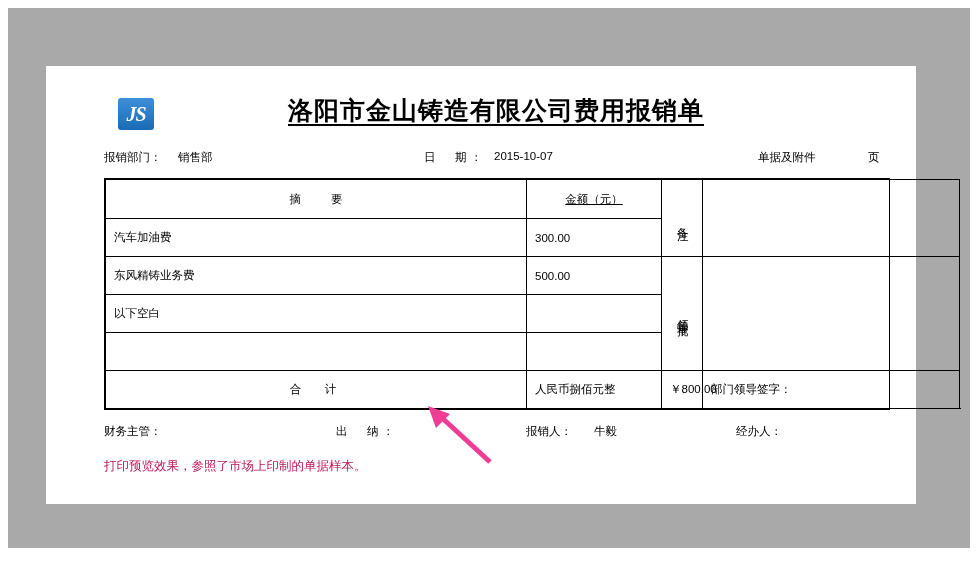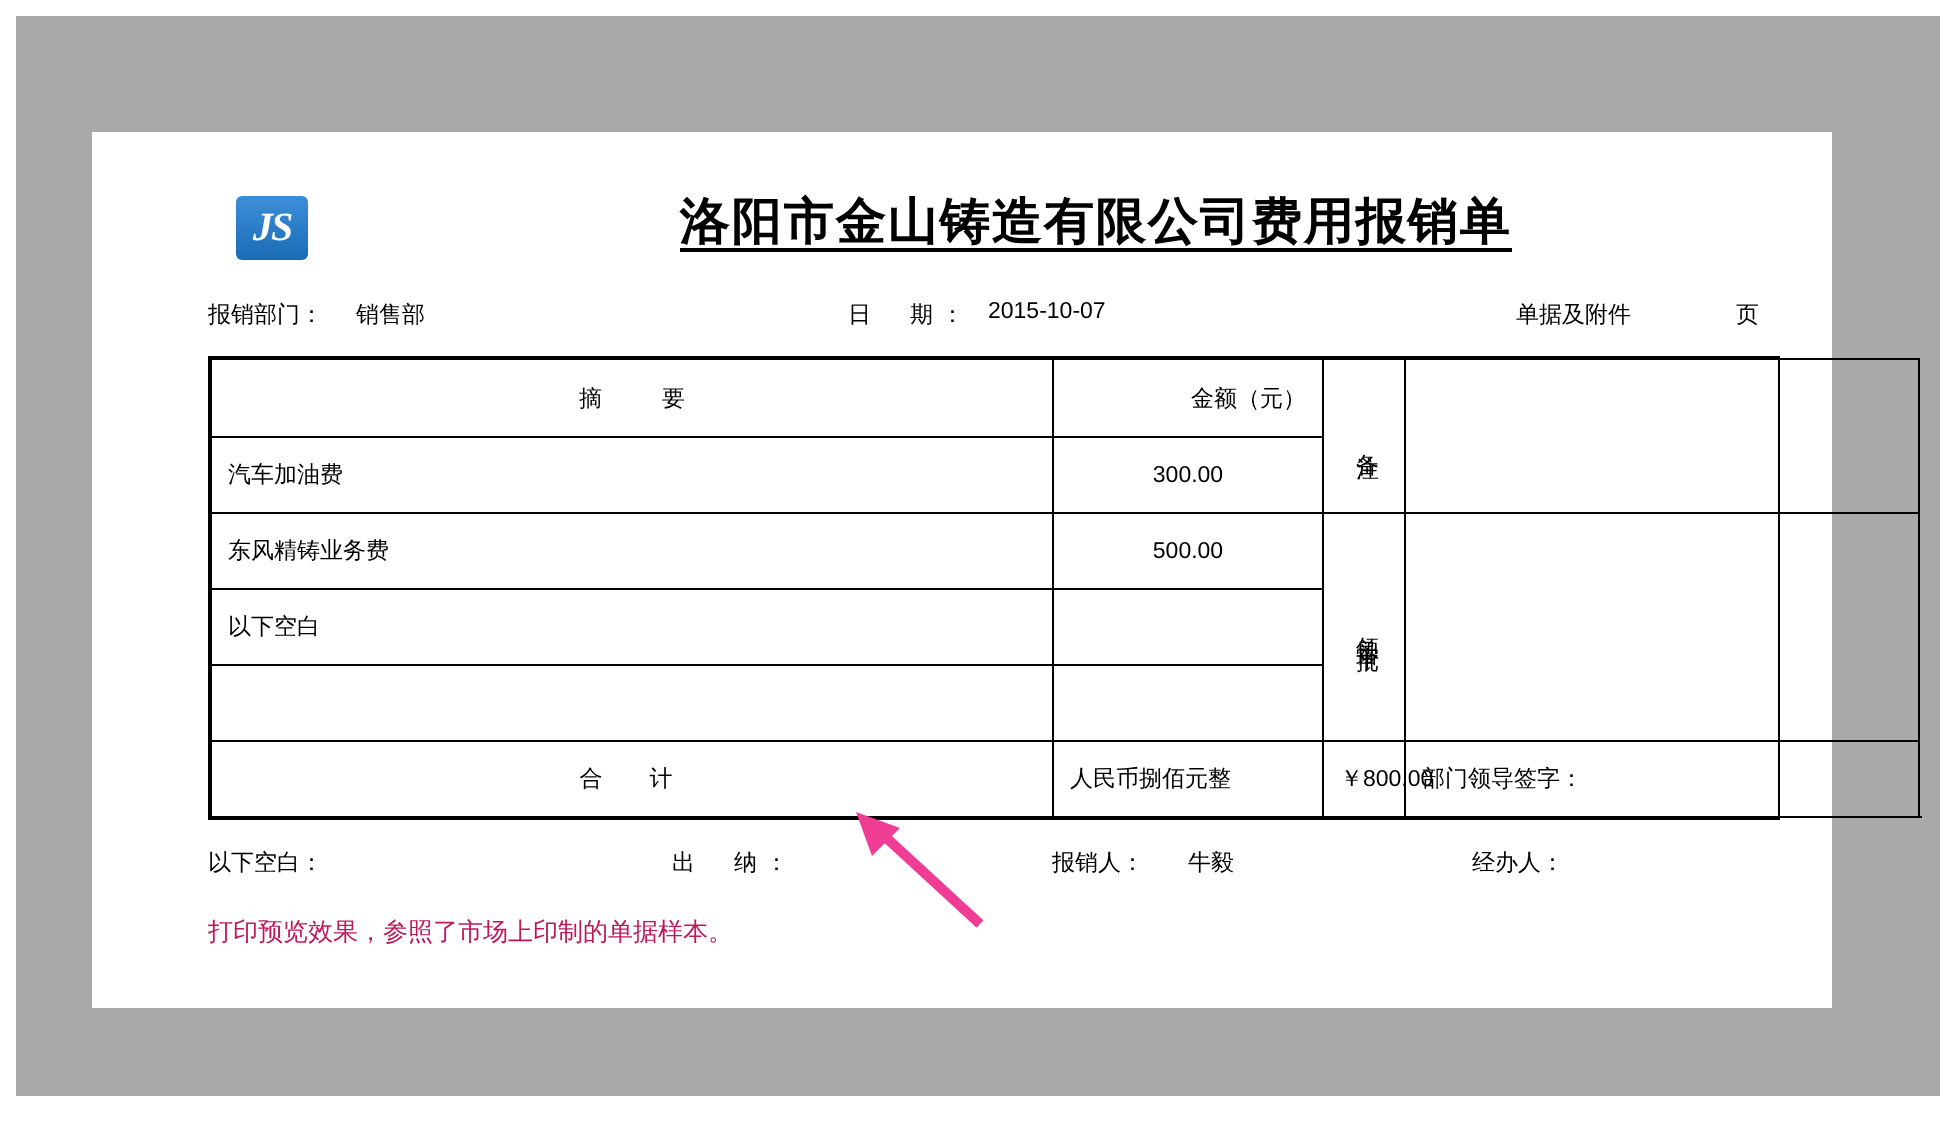--- a/index.html
+++ b/index.html
@@ -58,21 +58,21 @@
     font-size: 20px;
     line-height: 32px;
     text-align: center;
     letter-spacing: -1px;
   }
   .doc-title {
     position: absolute;
     left: 190px;
     top: 28px;
     width: 520px;
-    text-align: right;
+    text-align: center;
     font-family: "DejaVu Sans", sans-serif;
     font-weight: bold;
     font-size: 25px;
     letter-spacing: 1px;
     color: #000000;
     text-decoration: underline;
     text-underline-offset: 5px;
   }
   
   .meta-line {
@@ -108,33 +108,34 @@
     height: 100%;
     table-layout: fixed;
     font-size: 11.5px;
   }
   table.main td {
     border: 1px solid #000;
     padding: 0 8px;
     vertical-align: middle;
   }
   .c-desc { width: 404px; }
-  .c-amt { width: 118px; text-align: center; }
+  .c-amt { width: 118px; text-align: left; }
   .c-bei { width: 24px; text-align: center; padding: 0 2px; }
   .c-blank { width: 240px; }
 
   .hdr-desc {
     text-align: center;
     letter-spacing: 30px;
     text-indent: 30px;
     height: 38px;
   }
   .hdr-amt {
-    text-align: right;
+    text-align: center;
     height: 38px;
+    text-decoration: underline;
   }
   .vert-text {
     writing-mode: vertical-rl;
     text-orientation: upright;
     letter-spacing: 2px;
     display: inline-block;
     line-height: 1;
   }
   .row-h { height: 38px; }
   .total-label {
@@ -235,21 +236,21 @@
             <td class="total-label">合　计</td>
             <td class="total-text">人民币捌佰元整</td>
             <td class="c-amt total-amt">￥800.00</td>
             <td class="sign-cell" colspan="2">部门领导签字：</td>
           </tr>
         </tbody>
           </table>
       </div>
 
       <div class="sig-row">
-        <span class="sig-1">以下空白：</span>
+        <span class="sig-1">财务主管：</span>
         <span class="sig-2">出　纳：</span>
         <span class="sig-3">报销人：</span>
         <span class="sig-3v">牛毅</span>
         <span class="sig-4">经办人：</span>
       </div>
 
       <svg class="arrow" viewBox="0 0 70 60">
         <line x1="66" y1="56" x2="16" y2="10" stroke="#ef3d96" stroke-width="5"></line>
         <polygon points="4,0 26,8 12,22" fill="#ef3d96"></polygon>
       </svg>

